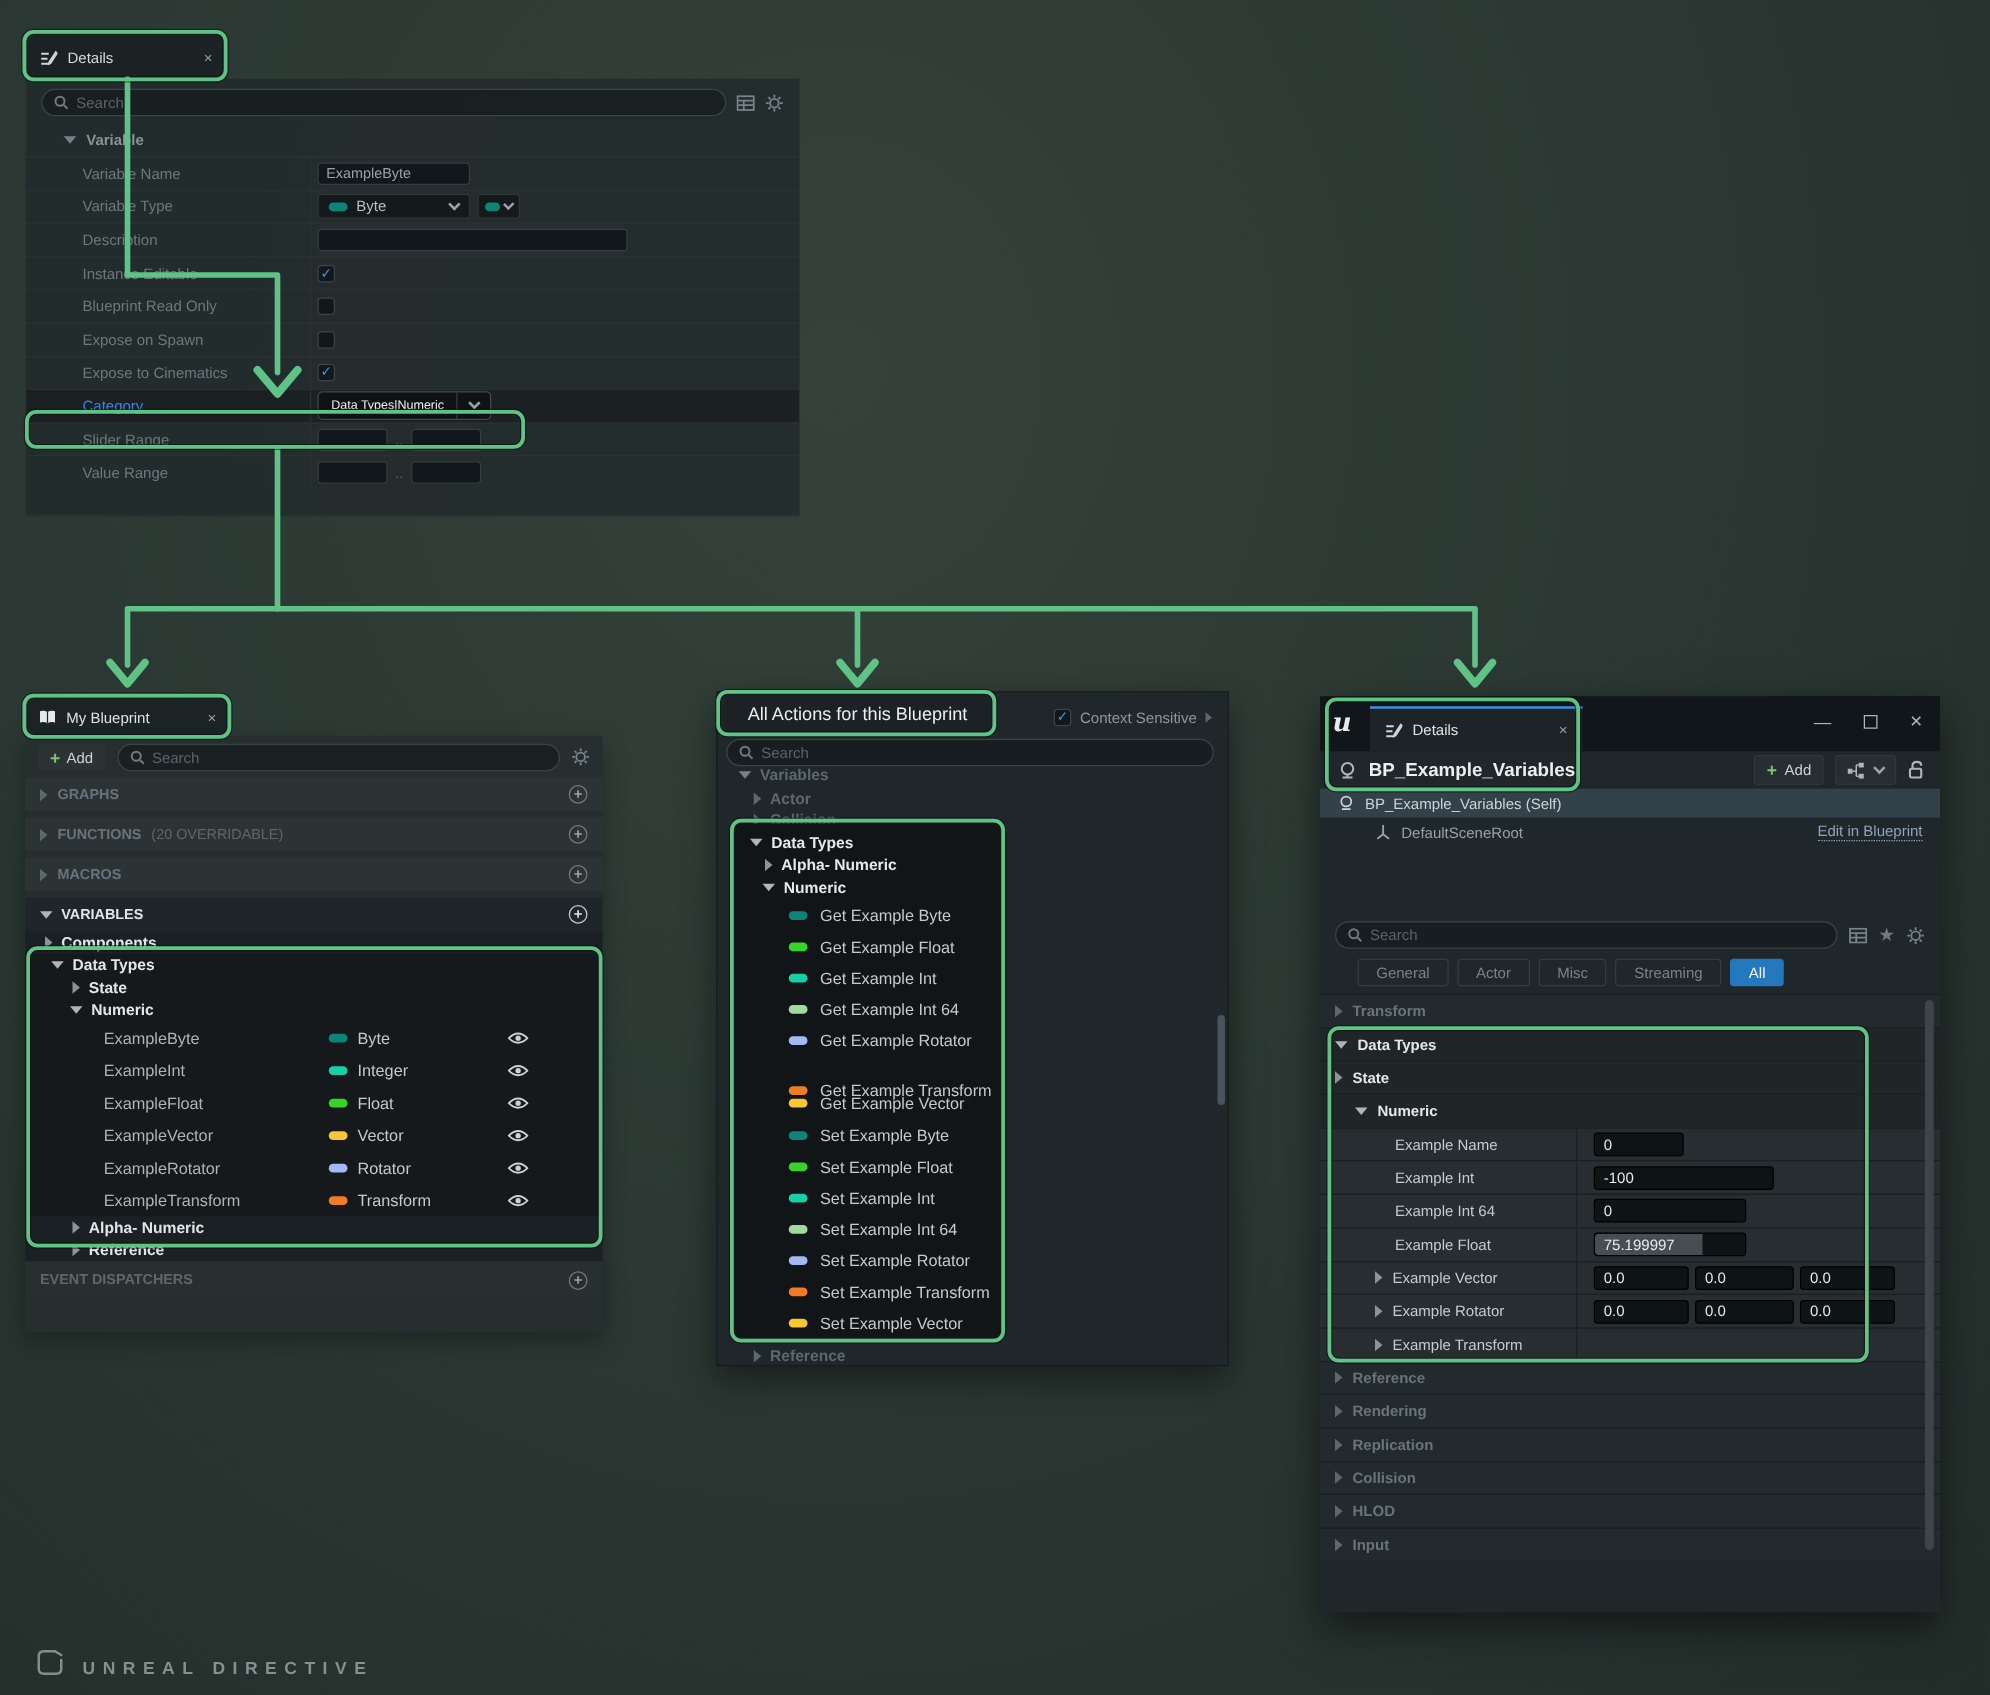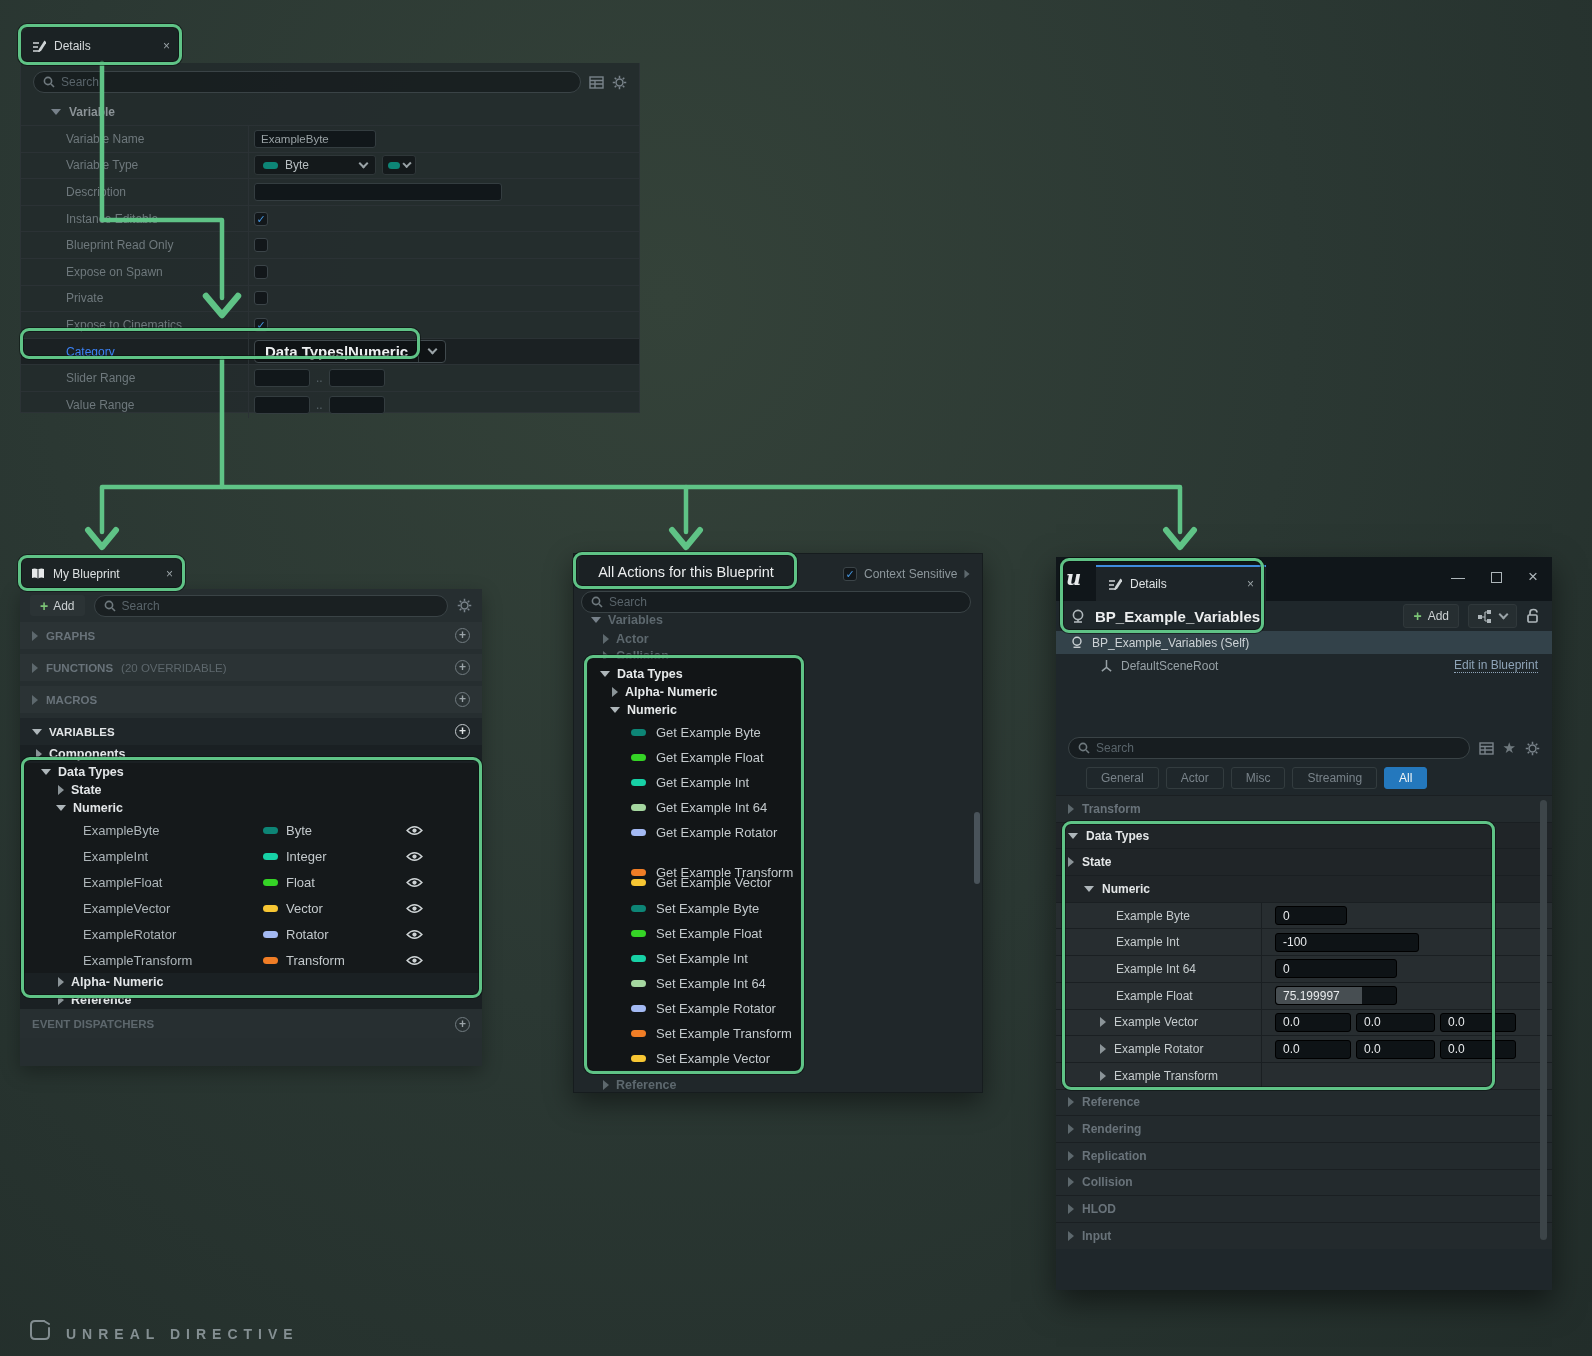--- a/index.html
+++ b/index.html
@@ -45,21 +45,21 @@
   .p1-search { margin:8px 12px 6px 12px; display:flex; align-items:center; gap:8px; }
   .p1-search .searchbar { flex:1; }
   .p1-sec { height:26px; display:flex; align-items:center; gap:8px; padding-left:30px; color:#8b9397; font-weight:bold; }
   .p1-row { height:26.6px; display:flex; align-items:center; border-top:1px solid #2b3235; }
   .p1-label { width:227px; padding-left:45px; color:#6e787c; }
   .p1-val { flex:1; display:flex; align-items:center; gap:6px; border-left:1px solid #2b3235; height:100%; padding-left:5px; }
   .dd { display:flex; align-items:center; gap:7px; background:#14191b; border:1px solid #2f3739; border-radius:3px;
     height:20px; padding:0 8px; color:#b8bfc2; }
   .row-hl .p1-label { color:#3b82f6; }
   .cat-dd { background:#0f1315; border:1px solid #40494d; border-radius:4px; height:23px; display:flex; align-items:center; color:#eef0f1; }
-  .cat-dd .val { padding:0 10px; border-right:1px solid #343d40; height:100%; display:flex; align-items:center; font-size:15px;font-weight:bold; }
+  .cat-dd .val { padding:0 10px; border-right:1px solid #343d40; height:100%; display:flex; align-items:center; font-size:10px; }
   .cat-dd .cwrap { width:26px; display:flex; justify-content:center; }
   .rangesep { color:#59646a; }
 
   
   #arrows { left:0; top:0; z-index:55; pointer-events:none; }
 
   
   .mb-tab { left:21px; top:559px; width:162px; height:30px; background:#1c2325; border-radius:6px;
     display:flex; align-items:center; gap:8px; padding:0 10px; z-index:12; color:#dde1e2; }
   .mb { left:20px; top:589px; width:462px; height:477px; background:#262e30; z-index:10; box-shadow:0 6px 18px rgba(0,0,0,.3); }
@@ -229,26 +229,20 @@
         <div class="cb"></div>
       </div>
   </div>
   <div class="p1-row">
     <span class="p1-label">Expose on Spawn</span>
     <div class="p1-val">
         <div class="cb"></div>
       </div>
   </div>
   <div class="p1-row">
-    <span class="p1-label">Private</span>
-    <div class="p1-val">
-        <div class="cb"></div>
-      </div>
-  </div>
-  <div class="p1-row">
     <span class="p1-label">Expose to Cinematics</span>
     <div class="p1-val">
         <div class="cb">✓</div>
       </div>
   </div>
   <div class="p1-row row-hl" style="background:#1b2123">
     <span class="p1-label">Category</span>
     <div class="p1-val">
       <div class="cat-dd">
         <span class="val">Data Types|Numeric</span>
@@ -655,21 +649,21 @@
   </div>
   <div class="prow phead lvl2">
     <span class="plabel">
         <span class="tri-d"></span>
         <span>Numeric</span>
       </span>
   </div>
 
   <div class="prow pitem">
     <span class="plabel">
-        <span>Example Byte</span>
+        <span>Example Name</span>
       </span>
     <div class="pvals">
         <div class="vin" style="width:72px">
           <span class="vtxt">0</span>
         </div>
       </div>
   </div>
   <div class="prow pitem">
     <span class="plabel">
         <span>Example Int</span>

